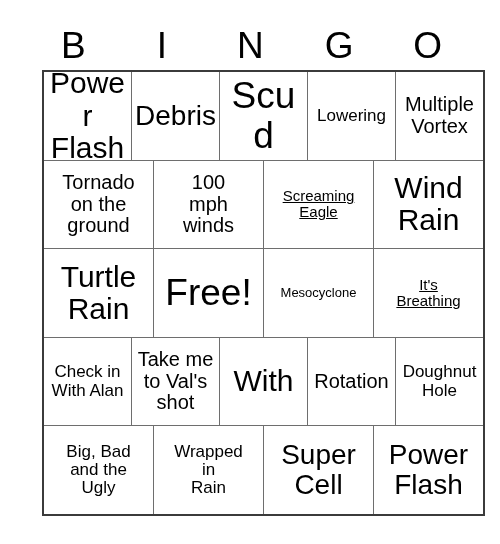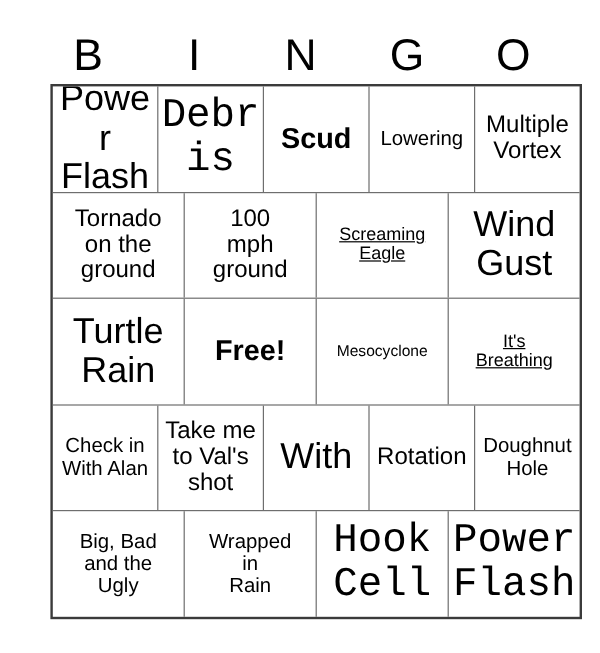--- a/index.html
+++ b/index.html
@@ -76,23 +76,23 @@
     border-left: 1px solid #6e6e6e;
   }
   .cell-text {
     display: block;
     width: 100%;
     line-height: 1.08;
     word-wrap: break-word;
     white-space: pre-line;
   }
   
-  .fs-xxl .cell-text { font-size: 24px; font-weight: bold; }
+  .fs-xxl .cell-text { font-size: 37px; }
   .fs-xl  .cell-text { font-size: 30px; }
-  .fs-lg  .cell-text { font-size: 34px; font-family: Liberation Mono, monospace; }
+  .fs-lg  .cell-text { font-size: 28px; }
   .fs-md  .cell-text { font-size: 20px; }
   .fs-sm  .cell-text { font-size: 17px; }
   .fs-xs  .cell-text { font-size: 15px; text-decoration: underline; }
   .fs-xxs .cell-text { font-size: 13px; }
 </style>
 </head>
 <body>
 
 <div id="card">
 
@@ -126,29 +126,29 @@
       </div>
       <div class="grid-row">
         <div class="cell fs-md">
           <span class="cell-text">Tornado
 on the
 ground</span>
         </div>
         <div class="cell fs-md">
           <span class="cell-text">100
 mph
-ground</span>
+winds</span>
         </div>
         <div class="cell fs-xs">
           <span class="cell-text">Screaming
 Eagle</span>
         </div>
         <div class="cell fs-xl">
           <span class="cell-text">Wind
-Gust</span>
+Rain</span>
         </div>
       </div>
       <div class="grid-row">
         <div class="cell fs-xl">
           <span class="cell-text">Turtle
 Rain</span>
         </div>
         <div class="cell fs-xxl">
           <span class="cell-text">Free!</span>
         </div>
@@ -186,21 +186,21 @@
           <span class="cell-text">Big, Bad
 and the
 Ugly</span>
         </div>
         <div class="cell fs-sm">
           <span class="cell-text">Wrapped
 in
 Rain</span>
         </div>
         <div class="cell fs-lg">
-          <span class="cell-text">Hook
+          <span class="cell-text">Super
 Cell</span>
         </div>
         <div class="cell fs-lg">
           <span class="cell-text">Power
 Flash</span>
         </div>
       </div>
     </div>
 
 </div>

